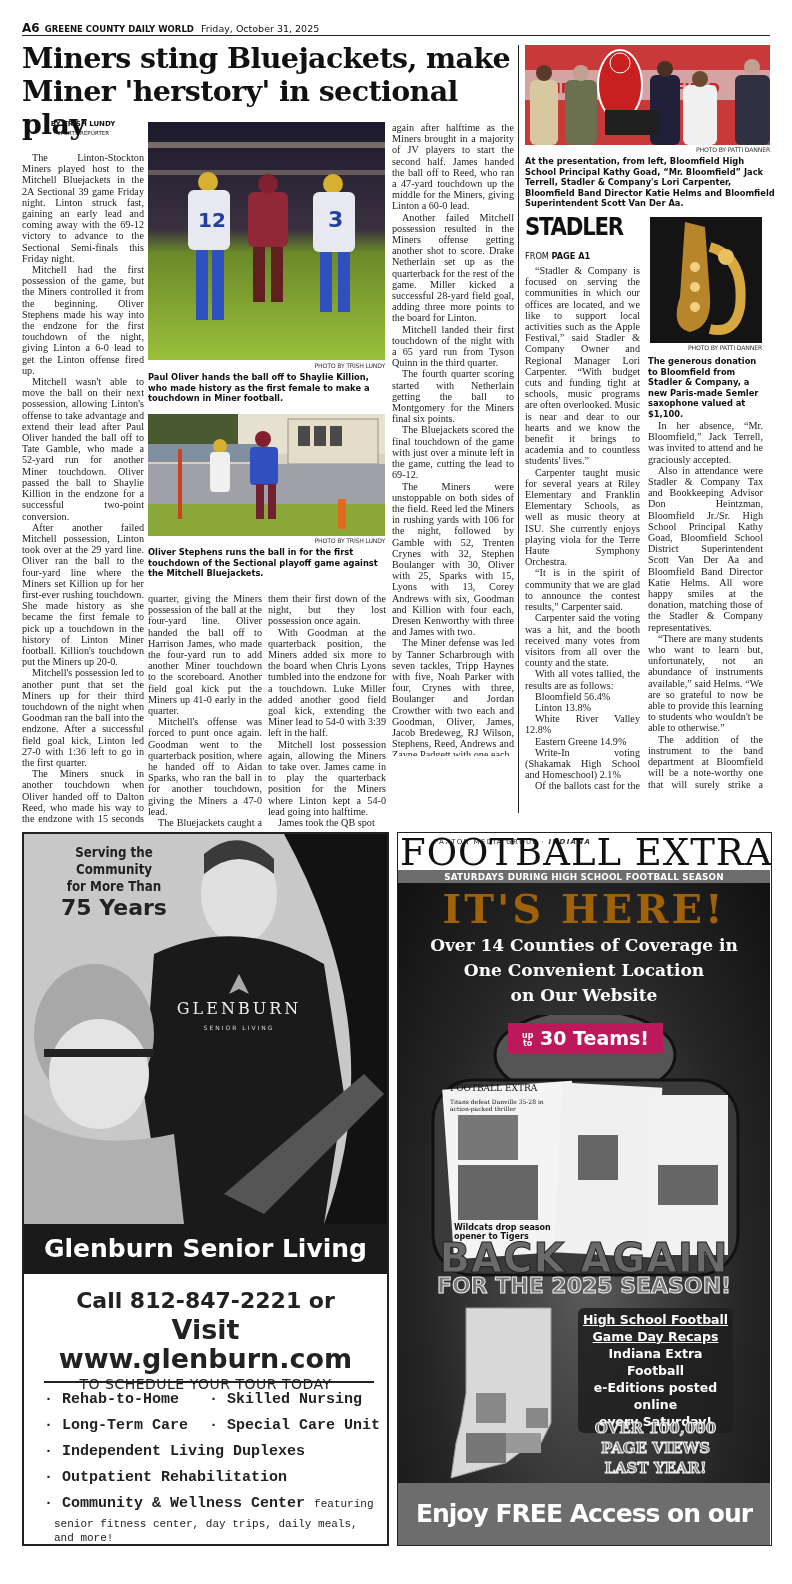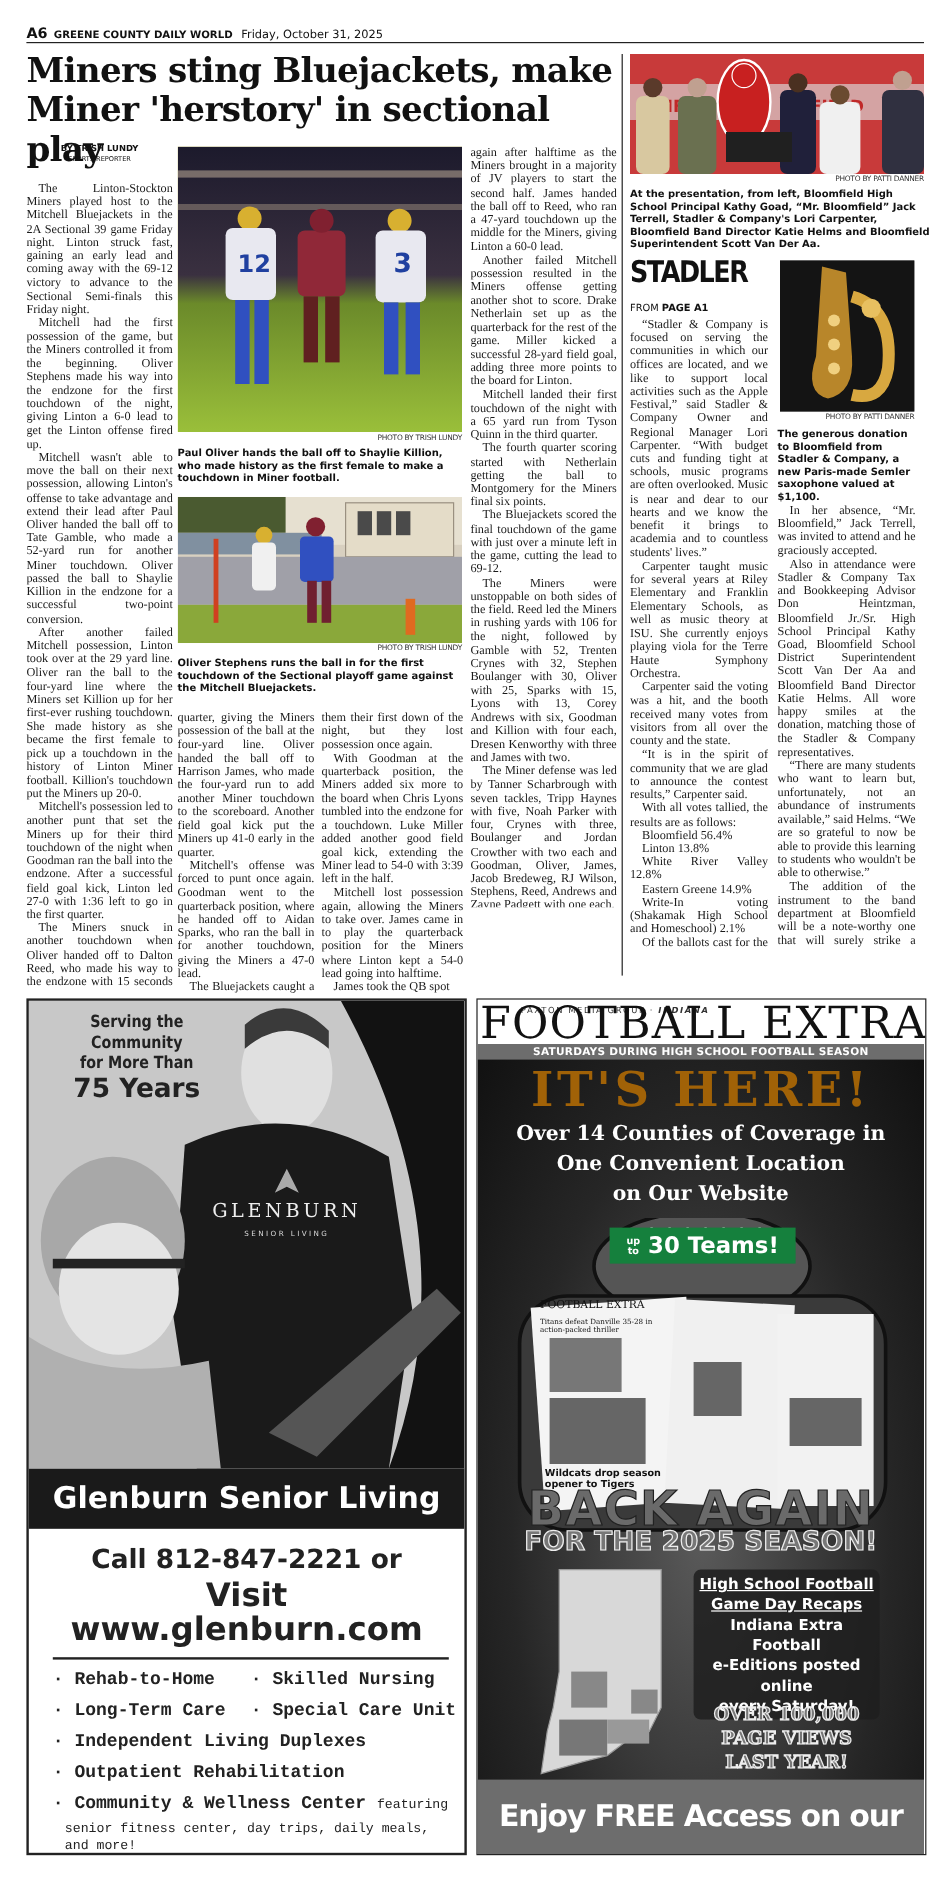--- a/index.html
+++ b/index.html
@@ -59,21 +59,21 @@
 <div class="abs col" style="left:22px;top:152px;width:122px;height:670px">
   <p>The Linton-Stockton Miners played host to the Mitchell Bluejackets in the 2A Sectional 39 game Friday night. Linton struck fast, gaining an early lead and coming away with the 69-12 victory to advance to the Sectional Semi-finals this Friday night.</p>
   <p>Mitchell had the first possession of the game, but the Miners controlled it from the beginning. Oliver Stephens made his way into the endzone for the first touchdown of the night, giving Linton a 6-0 lead to get the Linton offense fired up.</p>
   <p>Mitchell wasn't able to move the ball on their next possession, allowing Linton's offense to take advantage and extend their lead after Paul Oliver handed the ball off to Tate Gamble, who made a 52-yard run for another Miner touchdown. Oliver passed the ball to Shaylie Killion in the endzone for a successful two-point conversion.</p>
   <p>After another failed Mitchell possession, Linton took over at the 29 yard line. Oliver ran the ball to the four-yard line where the Miners set Killion up for her first-ever rushing touchdown. She made history as she became the first female to pick up a touchdown in the history of Linton Miner football. Killion's touchdown put the Miners up 20-0.</p>
   <p>Mitchell's possession led to another punt that set the Miners up for their third touchdown of the night when Goodman ran the ball into the endzone. After a successful field goal kick, Linton led 27-0 with 1:36 left to go in the first quarter.</p>
   <p>The Miners snuck in another touchdown when Oliver handed off to Dalton Reed, who made his way to the endzone with 15 seconds left. Another successful field goal put Linton up 34-0.</p>
 
 </div>
 
-<div class="abs photo" style="left:148px;top:122px;width:237px;height:238px;background:#fef9c3">
+<div class="abs photo" style="left:148px;top:122px;width:237px;height:238px;background:#c4b5fd">
   <svg width="237" height="238" viewBox="0 0 237 238">
     <defs>
       <linearGradient id="g1" x1="0" y1="0" x2="0" y2="1">
         <stop offset="0" stop-color="#1c1a2c"></stop>
           <stop offset="0.45" stop-color="#3a3040"></stop>
           <stop offset="0.55" stop-color="#6b8a2a"></stop>
           <stop offset="1" stop-color="#9abf3a"></stop>
       </linearGradient>
     </defs>
     <rect width="237" height="238" fill="url(#g1)"></rect>
@@ -174,22 +174,22 @@
 <div class="abs caption" style="left:525px;top:156px;width:250px">At the presentation, from left, Bloomfield High School Principal Kathy Goad, “Mr. Bloomfield” Jack Terrell, Stadler &amp; Company's Lori Carpenter, Bloomfield Band Director Katie Helms and Bloomfield Superintendent Scott Van Der Aa.</div>
 
 <div class="abs stadler" style="left:525px;top:212px">STADLER</div>
 <div class="abs from" style="left:525px;top:251px">
   <span>FROM</span> <b>PAGE A1</b>
 </div>
 
 <div class="abs col" style="left:525px;top:265px;width:115px;height:525px">
   <p>“Stadler &amp; Company is focused on serving the communities in which our offices are located, and we like to support local activities such as the Apple Festival,” said Stadler &amp; Company Owner and Regional Manager Lori Carpenter. “With budget cuts and funding tight at schools, music programs are often overlooked. Music is near and dear to our hearts and we know the benefit it brings to academia and to countless students' lives.”</p>
   <p>Carpenter taught music for several years at Riley Elementary and Franklin Elementary Schools, as well as music theory at ISU. She currently enjoys playing viola for the Terre Haute Symphony Orchestra.</p>
+  <p>“It is in the spirit of community that we are glad to announce the contest results,” Carpenter said.</p>
   <p>Carpenter said the voting was a hit, and the booth received many votes from visitors from all over the county and the state.</p>
-  <p>“It is in the spirit of community that we are glad to announce the contest results,” Carpenter said.</p>
   <p>With all votes tallied, the results are as follows:</p>
   <p>Bloomfield 56.4%</p>
   <p>Linton 13.8%</p>
   <p>White River Valley 12.8%</p>
   <p>Eastern Greene 14.9%</p>
   <p>Write-In voting (Shakamak High School and Homeschool) 2.1%</p>
   <p>Of the ballots cast for the winning school, one was drawn, cast by Linda Mattox. Mattox was invited to help present the donation, but was unable to attend.</p>
 </div>
 
 <div class="abs photo" style="left:650px;top:217px;width:112px;height:126px;background:#111">
@@ -233,20 +233,21 @@
     <div class="abs" style="left:10px;top:10px;width:160px;text-align:center;font-family:'DejaVu Sans',sans-serif;font-weight:bold;color:#222">
       <div style="font-size:14px;line-height:17px;transform:scaleX(0.85)">Serving the Community</div>
       <div style="font-size:14px;line-height:17px;transform:scaleX(0.85)">for More Than</div>
       <div style="font-size:22px;line-height:26px">75 Years</div>
     </div>
   </div>
   <div class="abs glen-band">Glenburn Senior Living</div>
   <div class="abs center" style="left:0;top:452px;width:363px;font-family:'DejaVu Sans',sans-serif;font-weight:bold;color:#222">
     <div style="font-size:22px;line-height:29px">Call 812-847-2221 or</div>
     <div style="font-size:27px;line-height:29px">Visit www.glenburn.com</div>
+    <div style="font-size:14px;line-height:22px;font-weight:normal;letter-spacing:0.5px">TO SCHEDULE YOUR TOUR TODAY</div>
   </div>
   <div class="abs" style="left:20px;top:547px;width:330px;height:2px;background:#222"></div>
   <div class="abs" style="left:20px;top:553px;width:340px;font-family:Liberation Mono, monospace;font-weight:bold;font-size:15px;line-height:26px;color:#222">
     <div style="display:flex">
       <span style="width:165px">· <span>Rehab-to-Home</span></span>
       <span>· <span>Skilled Nursing</span></span>
     </div>
     <div style="display:flex">
       <span style="width:165px">· <span>Long-Term Care</span></span>
       <span>· <span>Special Care Unit</span></span>
@@ -284,21 +285,21 @@
       </g>
     <rect x="15" y="65" width="305" height="195" rx="40" fill="#3a3a3a" stroke="#111" stroke-width="3"></rect>
     <rect x="30" y="70" width="130" height="170" fill="#f4f4f4" transform="rotate(-4 95 155)"></rect>
     <rect x="140" y="70" width="100" height="170" fill="#f0f0f0" transform="rotate(3 190 155)"></rect>
     <rect x="230" y="80" width="80" height="160" fill="#f2f2f2"></rect>
     <rect x="40" y="100" width="60" height="45" fill="#777"></rect>
     <rect x="40" y="150" width="80" height="55" fill="#666"></rect>
     <rect x="160" y="120" width="40" height="45" fill="#666"></rect>
     <rect x="240" y="150" width="60" height="40" fill="#666"></rect>
   </svg>
-  <div class="abs center" style="left:110px;top:190px;width:155px;height:30px;background:#15803d;color:#fff;font-family:'DejaVu Sans',sans-serif;font-weight:bold;font-size:19px;line-height:30px">
+  <div class="abs center" style="left:110px;top:190px;width:155px;height:30px;background:#be185d;color:#fff;font-family:'DejaVu Sans',sans-serif;font-weight:bold;font-size:19px;line-height:30px">
     <span style="font-size:8px;display:inline-block;line-height:8px;vertical-align:middle"><span>up</span><br><span>to</span></span>
     <span>30 Teams!</span>
   </div>
   <div class="abs" style="left:52px;top:250px;font-family:'DejaVu Serif',serif;font-size:9px;color:#111">FOOTBALL EXTRA</div>
   <div class="abs" style="left:52px;top:265px;width:110px;font-family:'DejaVu Serif',serif;font-size:6px;line-height:7px;color:#111">Titans defeat Danville 35-28 in action-packed thriller</div>
   <div class="abs" style="left:56px;top:390px;width:100px;font-family:'DejaVu Sans',sans-serif;font-weight:bold;font-size:8px;line-height:9px;color:#111">Wildcats drop season opener to Tigers</div>
   <div class="abs center" style="left:0;top:402px;width:372px;font-family:'DejaVu Sans',sans-serif;font-weight:bold;font-size:40px;color:#6a6a6a;letter-spacing:1px;-webkit-text-stroke:1px #222">BACK AGAIN</div>
   <div class="abs center" style="left:0;top:440px;width:372px;font-family:'DejaVu Sans',sans-serif;font-weight:bold;font-size:22px;color:#777;-webkit-text-stroke:1px #eee">FOR THE 2025 SEASON!</div>
 
   <svg class="abs" style="left:48px;top:470px" width="115" height="180" viewBox="0 0 115 180">

